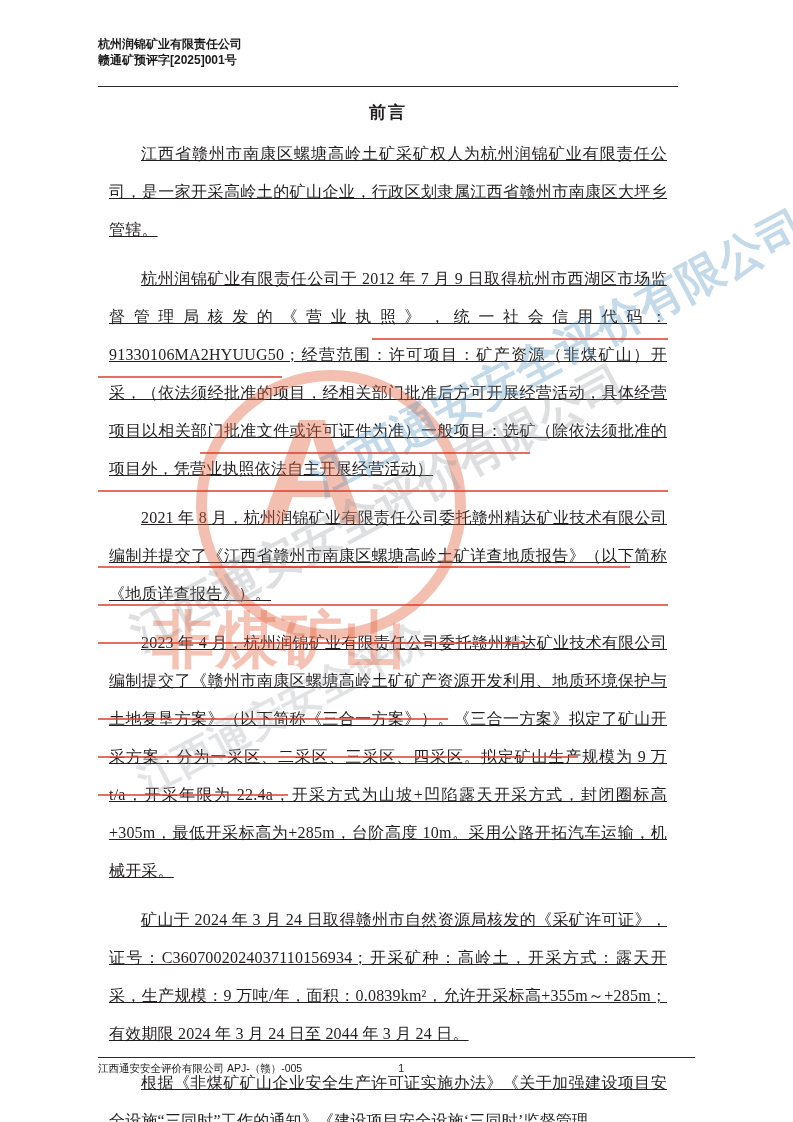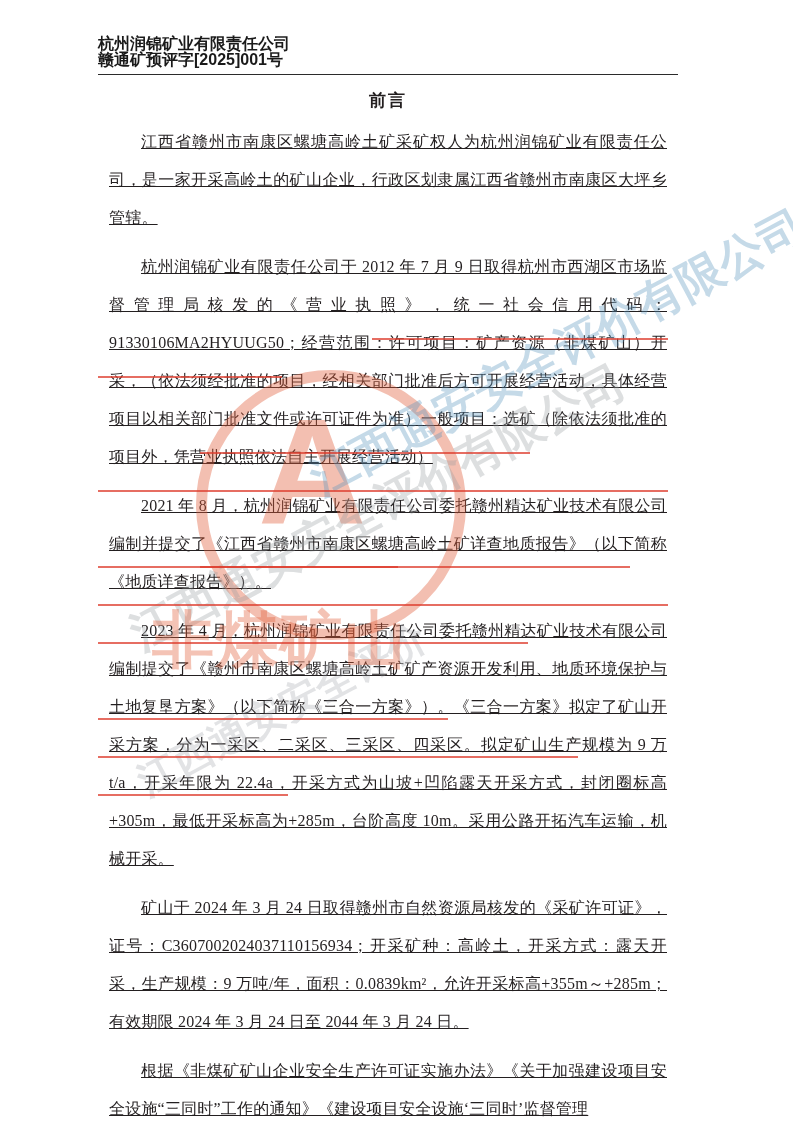--- a/index.html
+++ b/index.html
@@ -22,26 +22,26 @@
   .content {
     position: absolute;
     left: 98px;
     top: 36px;
     width: 580px;
     height: 1030px;
   }
   
   .header {
     font-family: "Liberation Sans", "DejaVu Sans", sans-serif;
-    font-size: 16px;
+    font-size: 12px;
     font-weight: bold;
     color: #1a1a1a;
     line-height: 16px;
     border-bottom: 1.2px solid #2b2b2b;
-    padding-bottom: 6px;
+    padding-bottom: 18px;
   }
   .header .line1 {
     display: block;
   }
   .header .line2 {
     display: flex;
     justify-content: space-between;
     align-items: baseline;
   }
   .header .line2 .right {
@@ -212,14 +212,18 @@
       <p>江西省赣州市南康区螺塘高岭土矿采矿权人为杭州润锦矿业有限责任公司，是一家开采高岭土的矿山企业，行政区划隶属江西省赣州市南康区大坪乡管辖。</p>
       <p>杭州润锦矿业有限责任公司于 2012 年 7 月 9 日取得杭州市西湖区市场监督管理局核发的《营业执照》，统一社会信用代码：91330106MA2HYUUG50；经营范围：许可项目：矿产资源（非煤矿山）开采，（依法须经批准的项目，经相关部门批准后方可开展经营活动，具体经营项目以相关部门批准文件或许可证件为准）一般项目：选矿（除依法须批准的项目外，凭营业执照依法自主开展经营活动）</p>
       <p>2021 年 8 月，杭州润锦矿业有限责任公司委托赣州精达矿业技术有限公司编制并提交了《江西省赣州市南康区螺塘高岭土矿详查地质报告》（以下简称《地质详查报告》）。</p>
       <p>2023 年 4 月，杭州润锦矿业有限责任公司委托赣州精达矿业技术有限公司编制提交了《赣州市南康区螺塘高岭土矿矿产资源开发利用、地质环境保护与土地复垦方案》（以下简称《三合一方案》）。《三合一方案》拟定了矿山开采方案，分为一采区、二采区、三采区、四采区。拟定矿山生产规模为 9 万 t/a，开采年限为 22.4a，开采方式为山坡+凹陷露天开采方式，封闭圈标高+305m，最低开采标高为+285m，台阶高度 10m。采用公路开拓汽车运输，机械开采。</p>
       <p>矿山于 2024 年 3 月 24 日取得赣州市自然资源局核发的《采矿许可证》，证号：C3607002024037110156934；开采矿种：高岭土，开采方式：露天开采，生产规模：9 万吨/年，面积：0.0839km²，允许开采标高+355m～+285m；有效期限 2024 年 3 月 24 日至 2044 年 3 月 24 日。</p>
       <p>根据《非煤矿矿山企业安全生产许可证实施办法》《关于加强建设项目安全设施“三同时”工作的通知》《建设项目安全设施‘三同时’监督管理</p>
     </div>
 
   </div>
 
+  <div class="footer">
+    <span class="f-left">江西通安安全评价有限公司 APJ-（赣）-005</span>
+    <span class="f-page">1</span>
+  </div>
 
 </div>
 
 </body></html>

